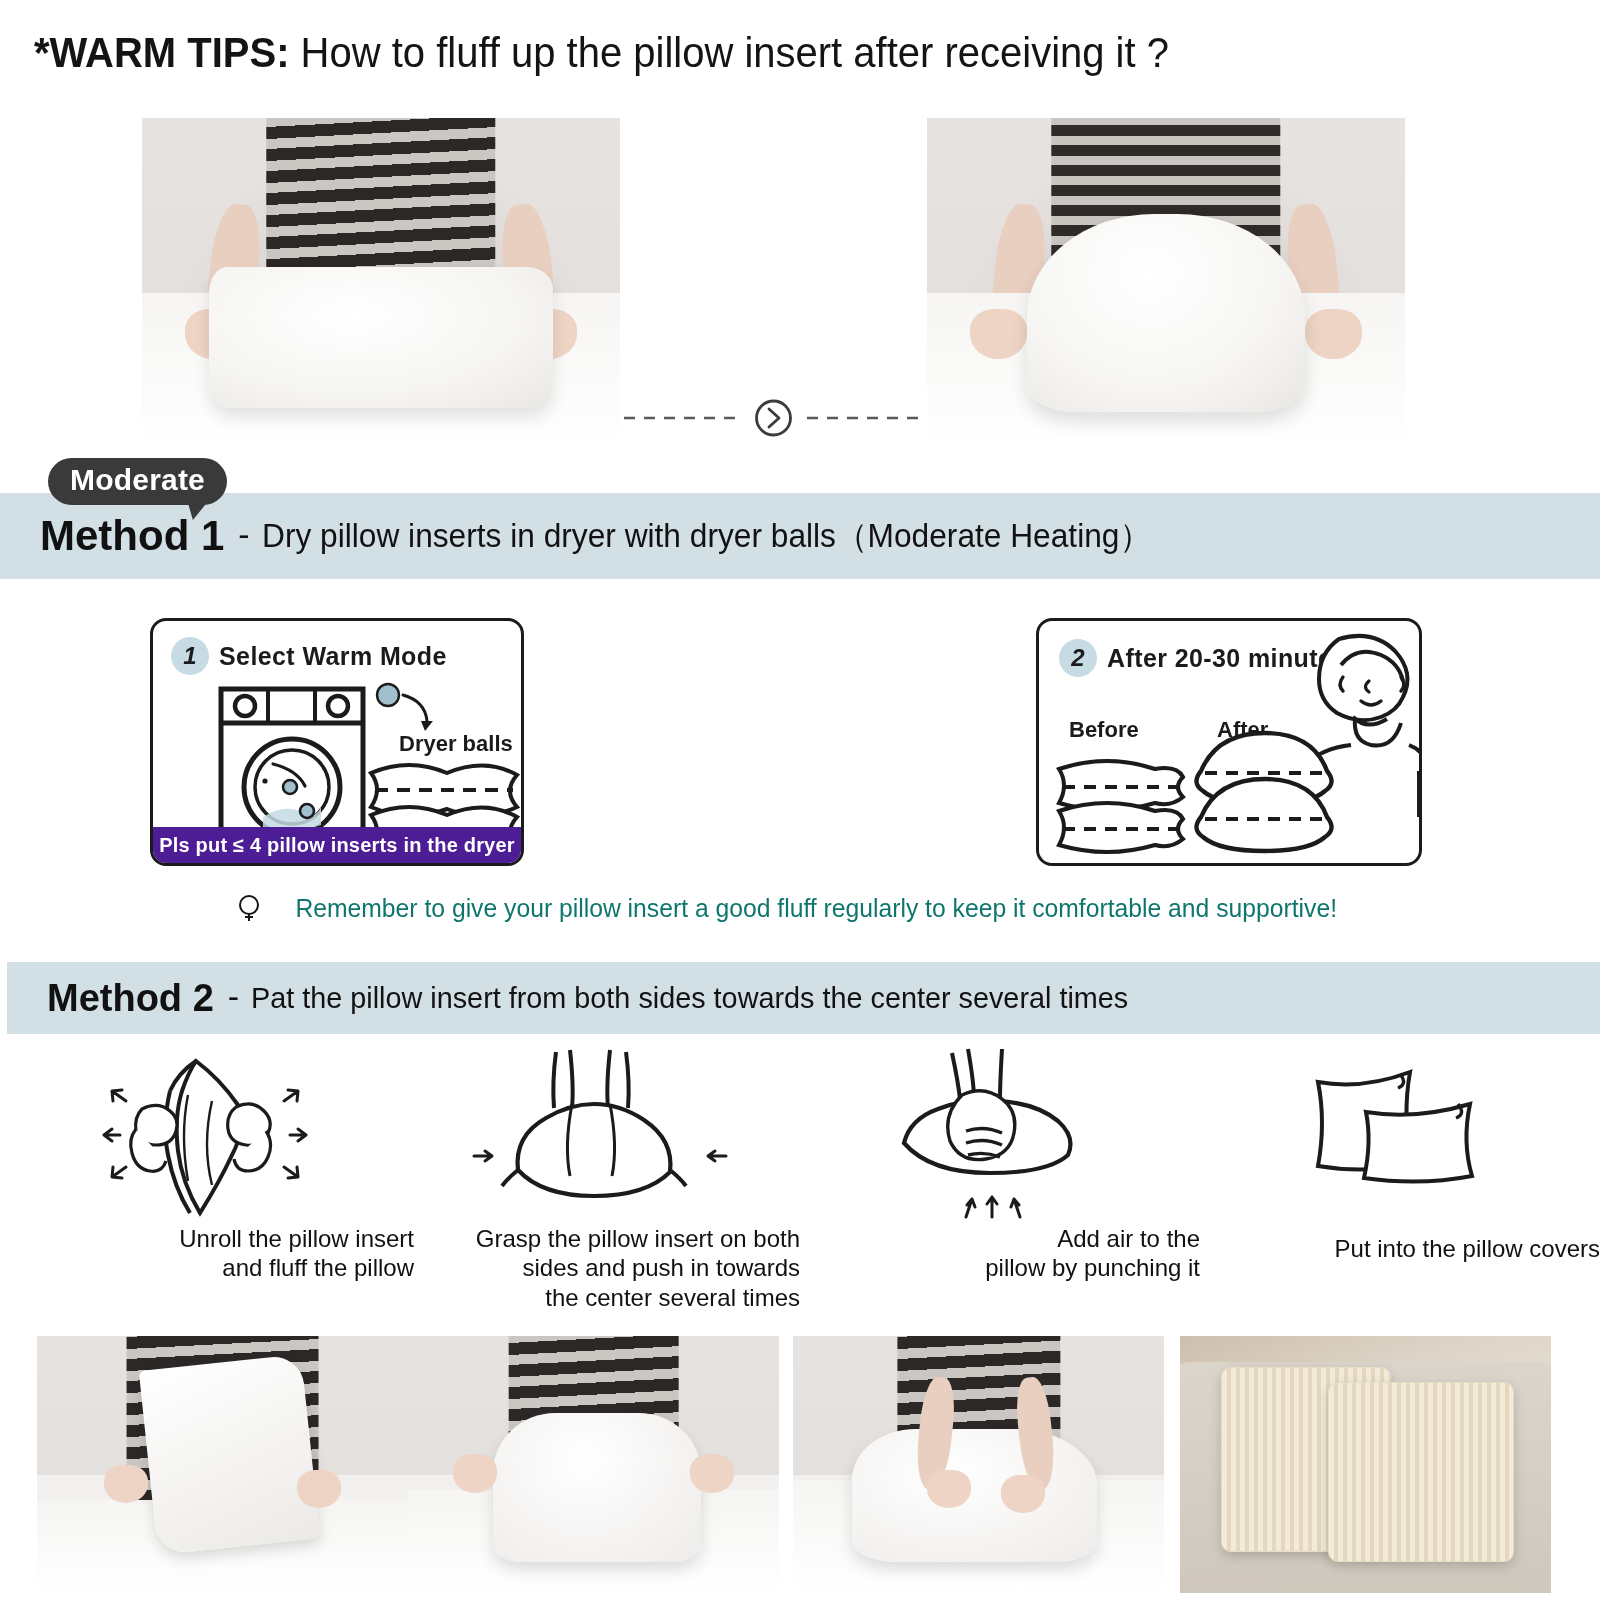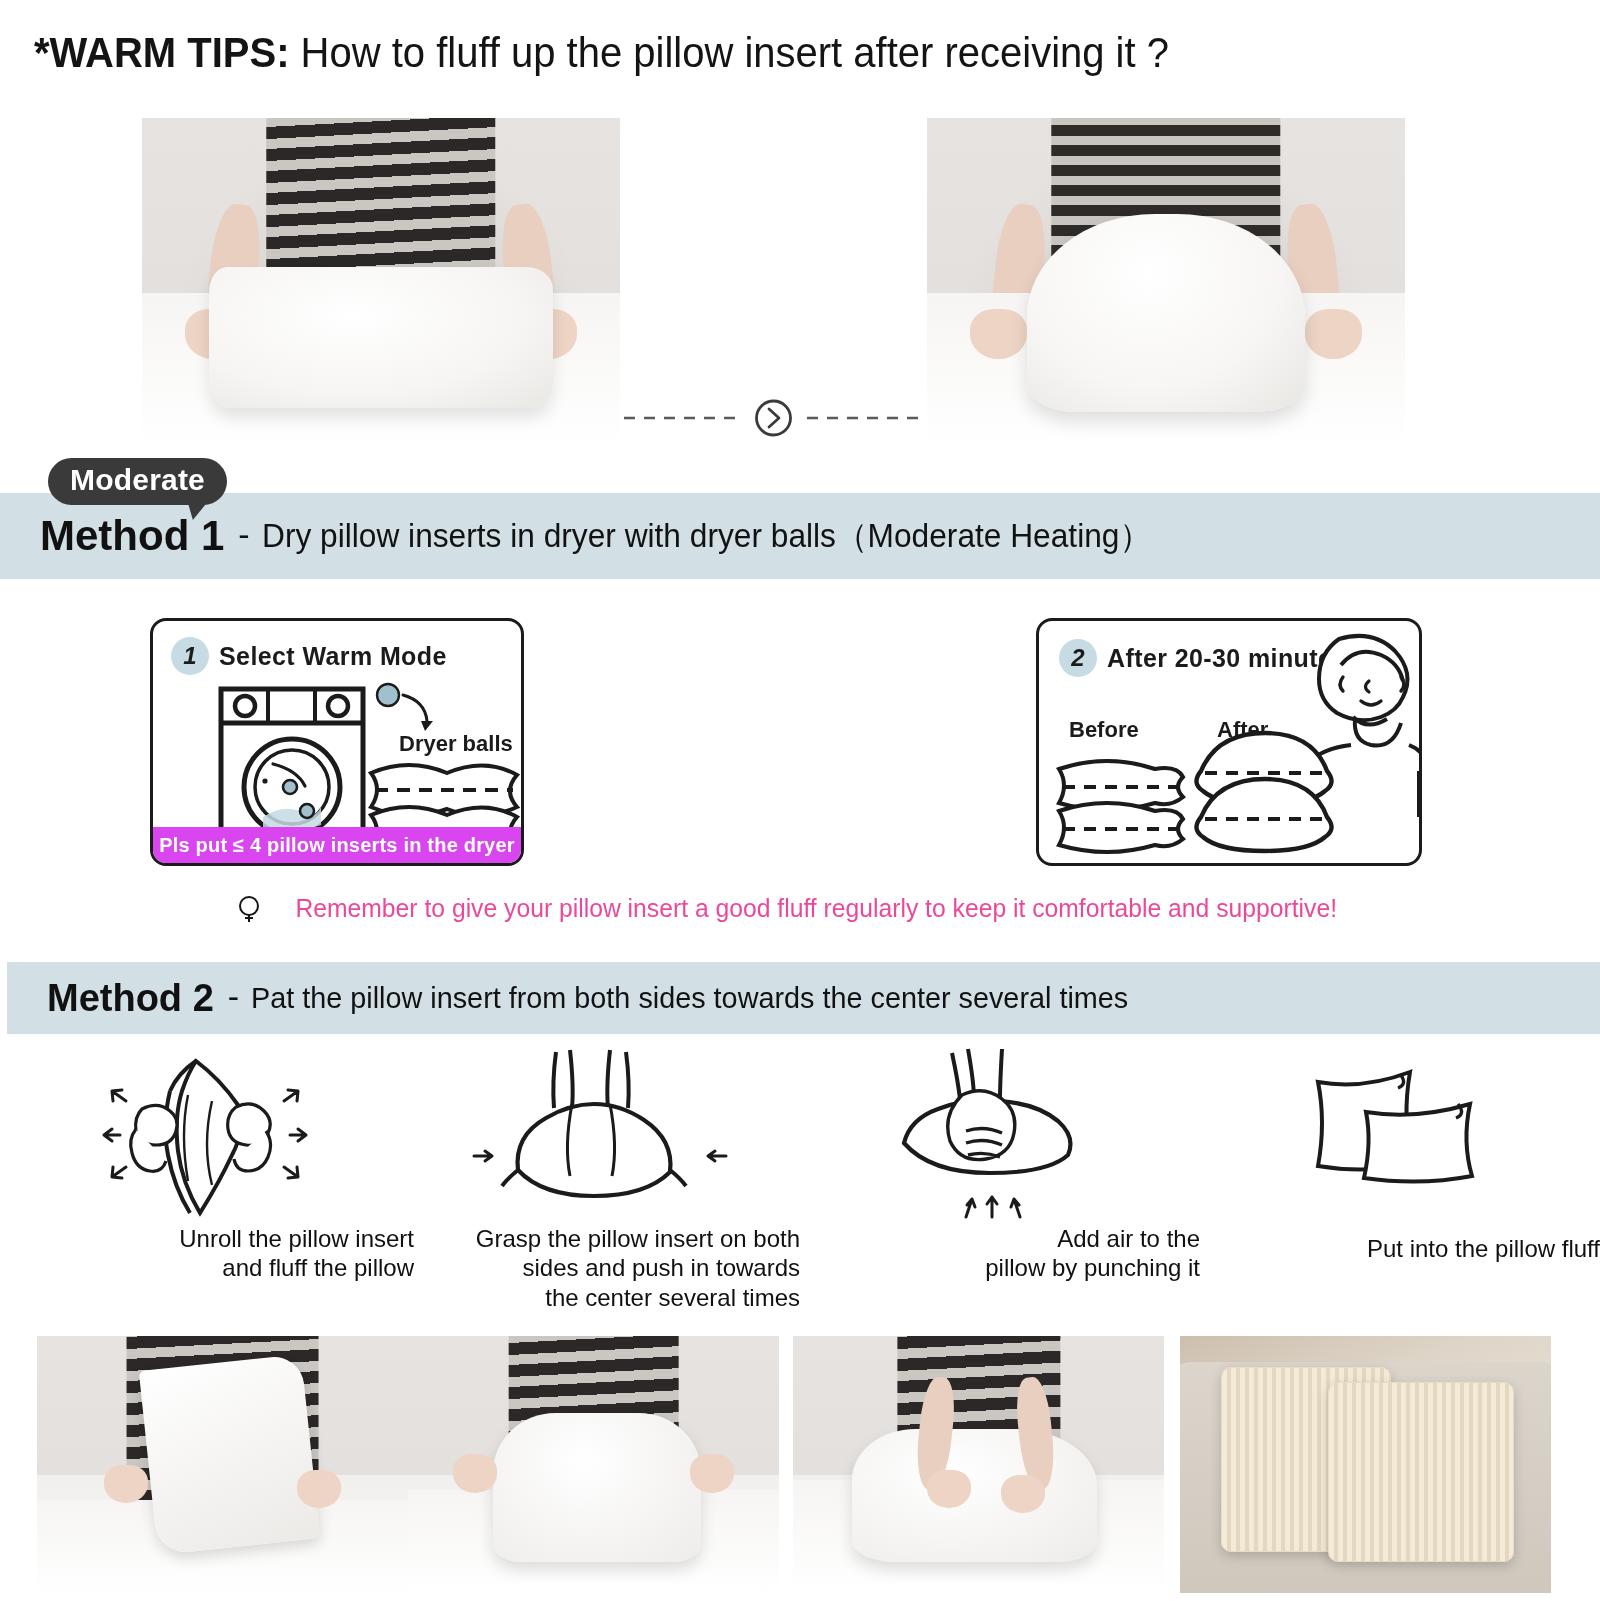--- a/index.html
+++ b/index.html
@@ -122,38 +122,38 @@
   }
   .step-title {
     position:absolute; font-size: 25px; font-weight: 700; color:#1b1b1b;
     white-space: nowrap; letter-spacing: .4px;
   }
   .dryer-balls-label {
     position:absolute; font-size: 22px; font-weight: 700; color:#1b1b1b; white-space:nowrap;
   }
   .card-caption {
     position:absolute; left:0; bottom:0; width:100%; height:36px;
-    background:#d946ef; color:#fff;
+    background:#4c1d95; color:#fff;
     display:flex; align-items:center; justify-content:center;
     font-size: 20px; font-weight: 700; letter-spacing:.2px;
   }
   .ba-label {
     position:absolute; font-size: 22px; font-weight:700; color:#1b1b1b;
   }
 
   .m1-para {
     position:absolute; left: 552px; top: 60px; width: 470px;
     text-align: center; color: #7d7d7d; font-size: 25px; line-height: 1.34;
     font-family: "Liberation Sans", sans-serif;
   }
 
   .tip-line {
     position:absolute; left:0; top: 893px; width: 1600px;
-    display:flex; align-items:center; justify-content:center; gap: 6px;
-    font-size: 26px; color:#ec4899; white-space:nowrap;
+    display:flex; align-items:flex-start; justify-content:center; gap: 6px;
+    font-size: 26px; color:#0f766e; white-space:nowrap;
     font-family: "Liberation Sans Narrow", "Liberation Sans", sans-serif;
   }
   .tip-line .txt { transform: scaleX(0.95); }
 
   
   .m2-illus { position:absolute; left:0; top:1048px; width:1600px; height:205px; }
   .illus-cell { position:absolute; top:0; width:400px; height:175px;
      display:flex; align-items:center; justify-content:center; }
   .cap {
     position:absolute; width: 400px; text-align:right;
@@ -400,21 +400,21 @@
         <path d="M58 26 q44 8 92 -10 q-8 46 2 92 q-46 10 -94 2 q8 -44 0 -84 z" fill="#fff" stroke="#1b1b1b" stroke-width="4"></path>
         <path d="M140 18 q8 10 -2 14" fill="none" stroke="#1b1b1b" stroke-width="3.4"></path>
         <path d="M106 56 q50 8 104 -8 q-8 38 2 72 q-52 10 -108 2 q8 -36 2 -66 z" fill="#fff" stroke="#1b1b1b" stroke-width="4"></path>
         <path d="M198 48 q8 10 -2 14" fill="none" stroke="#1b1b1b" stroke-width="3.4"></path>
       </svg>
     </div>
 
     <div class="cap" style="left:14px; top:176px;">Unroll the pillow insert<br>and fluff the pillow</div>
     <div class="cap" style="left:400px; top:176px;">Grasp the pillow insert on both<br>sides and push in towards<br>the center several times</div>
     <div class="cap" style="left:800px; top:176px;">Add air to the<br>pillow by punching it</div>
-    <div class="cap" style="left:1200px; top:186px;">Put into the pillow fluff</div>
+    <div class="cap" style="left:1200px; top:186px;">Put into the pillow covers</div>
   </div>
 
   <div class="bphoto bp1">
     <div class="scene">
       <div class="torso wavy" style="width:52%; top:-8%; height:80%;"></div>
       <div class="tabletop" style="height:36%;"></div>
       <div style="position:absolute; left:30%; top:10%; width:44%; height:72%;
            background:linear-gradient(160deg,#ffffff,#eceae7);
            transform:rotate(-6deg); border-radius:6px 30px 8px 30px;
            box-shadow:0 6px 14px rgba(0,0,0,.14);"></div>

